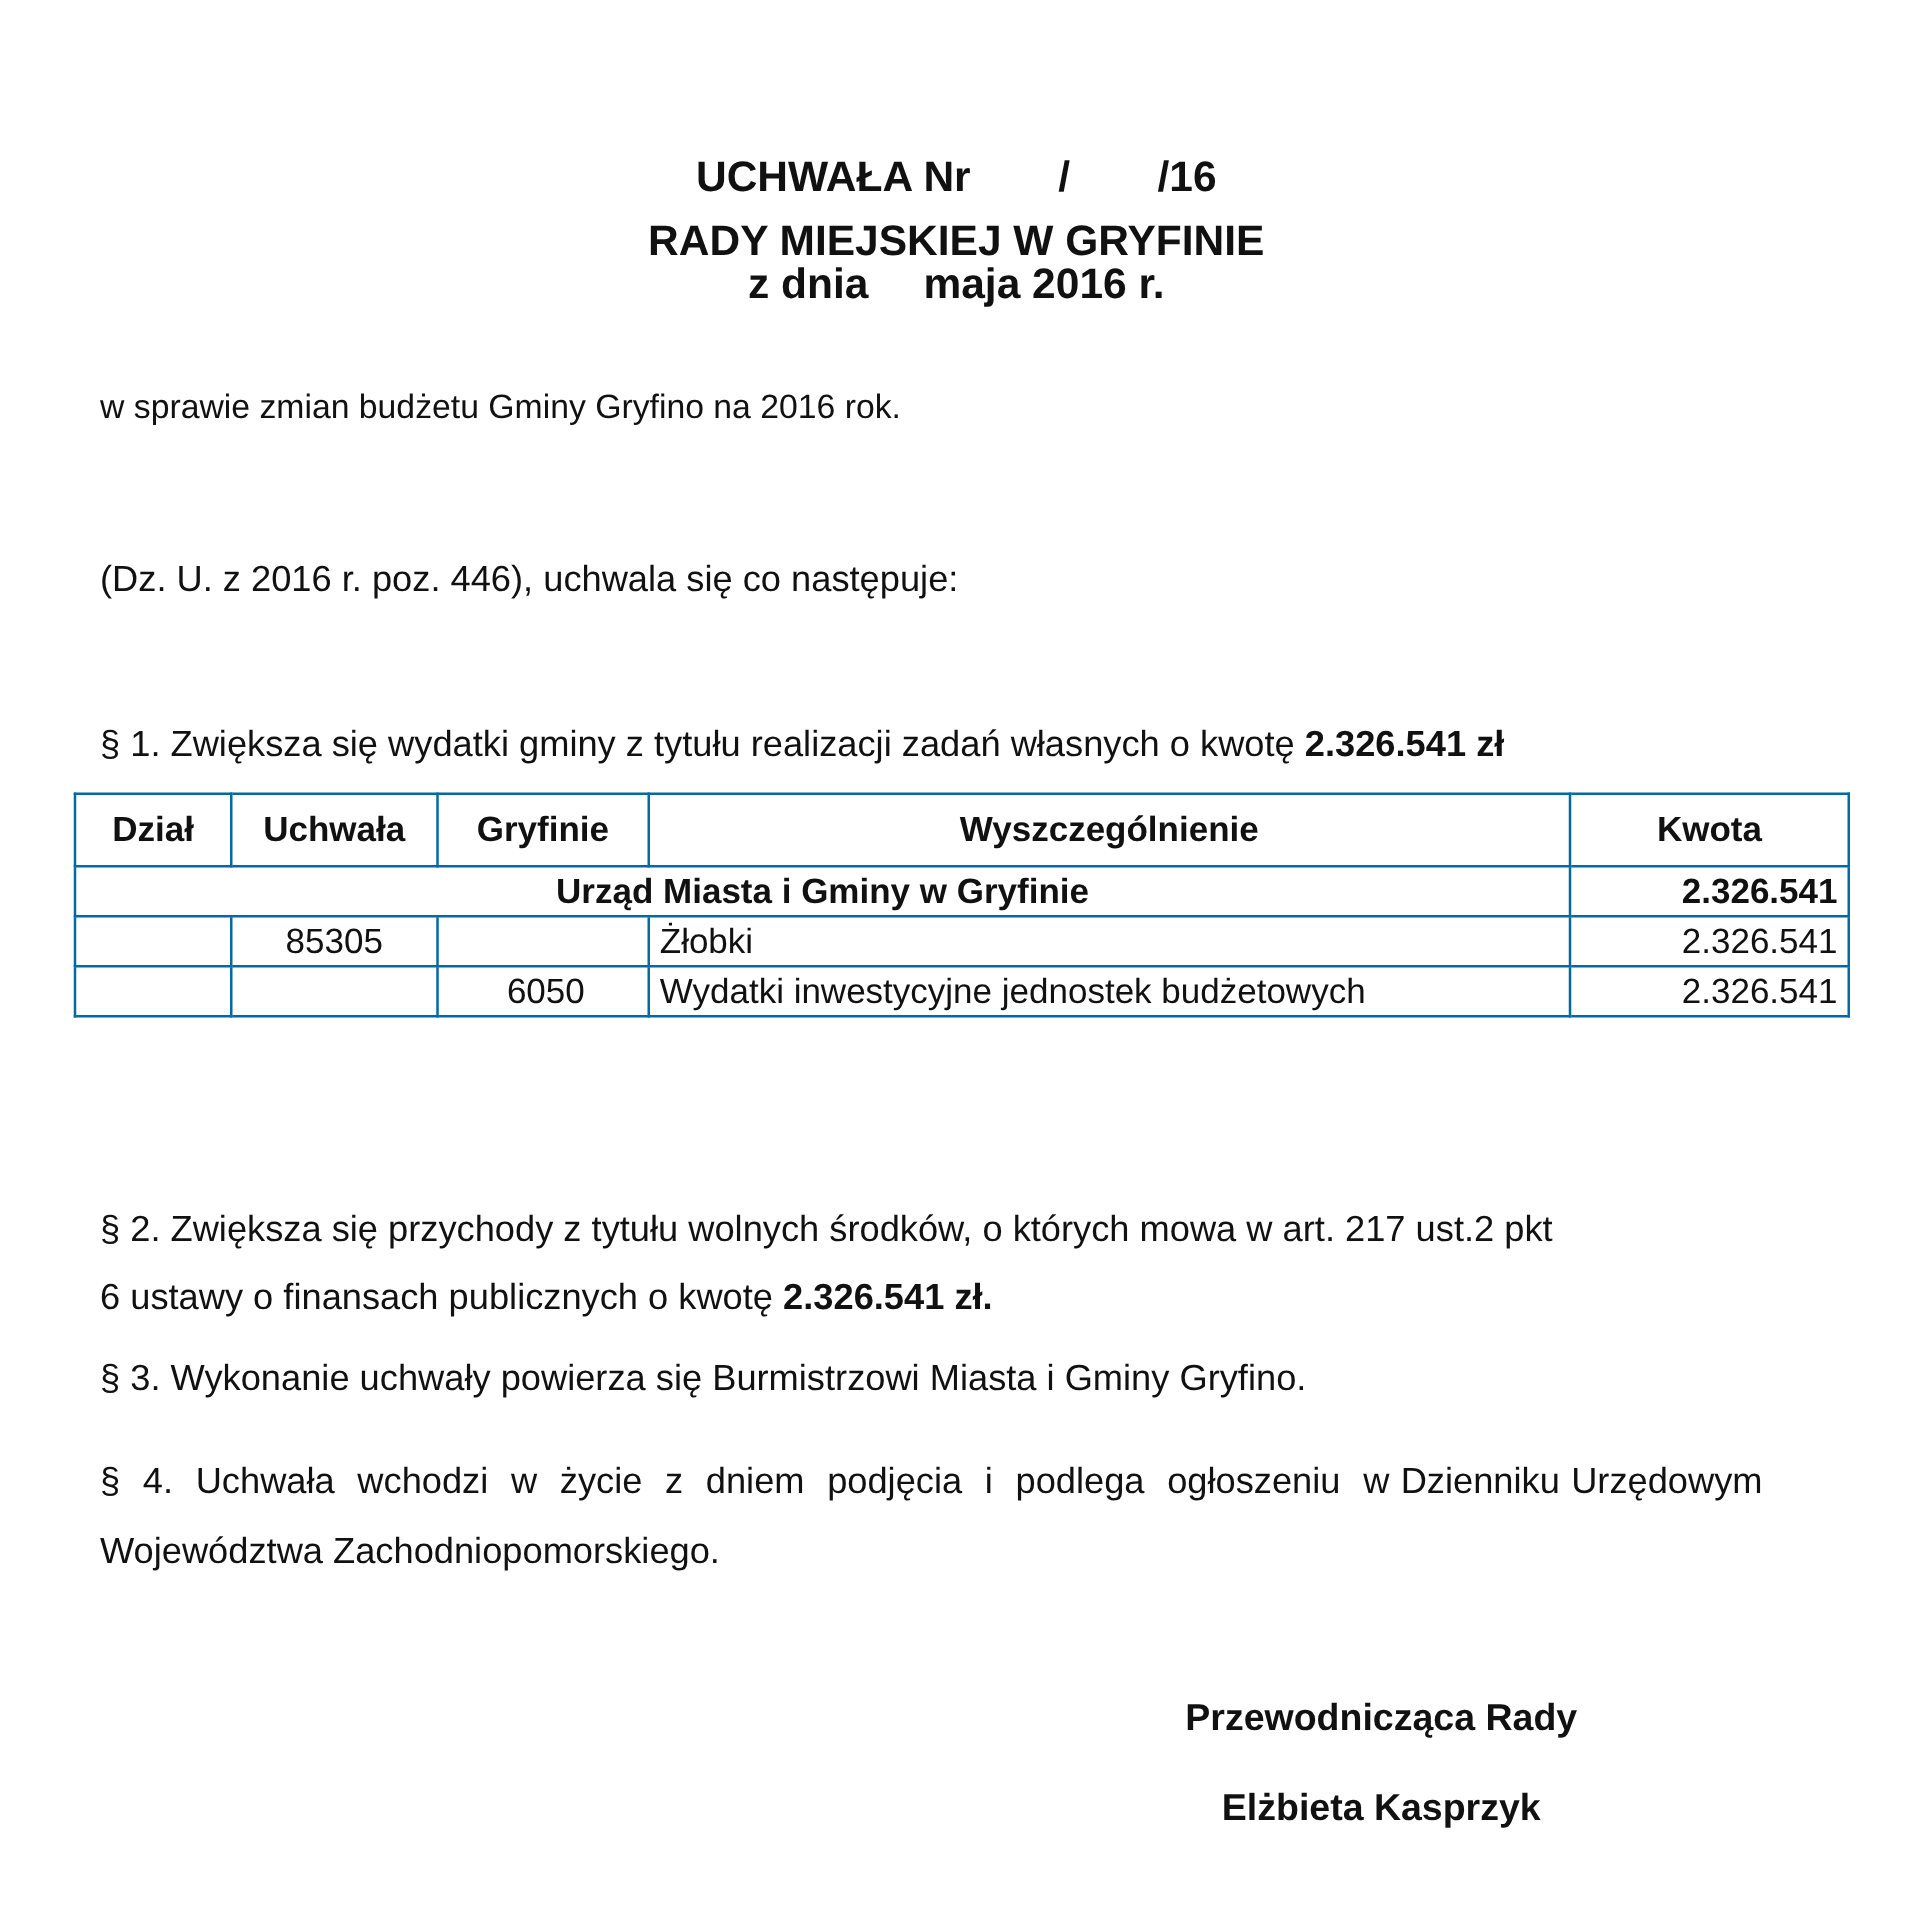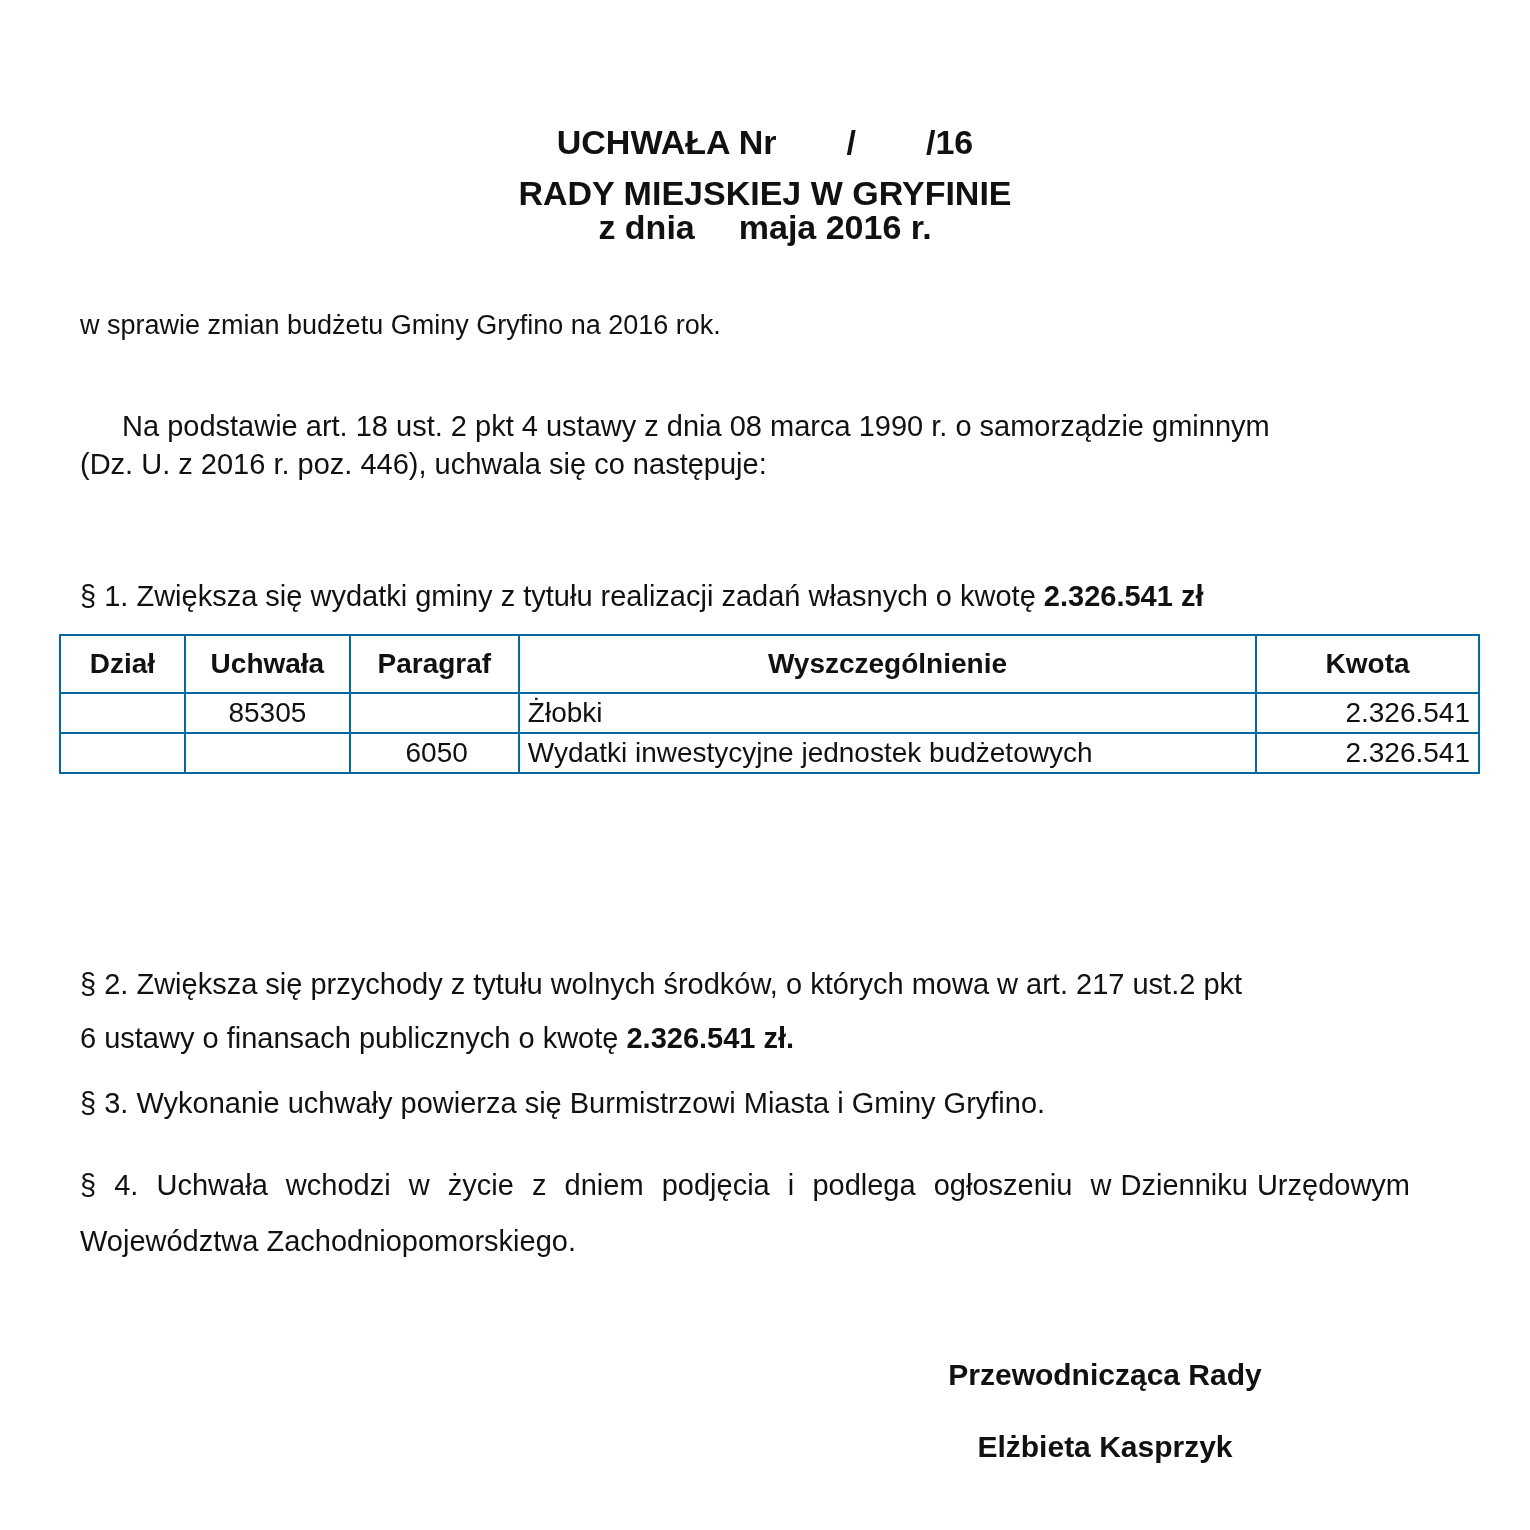--- a/index.html
+++ b/index.html
@@ -49,36 +49,40 @@
   <span>UCHWAŁA Nr</span><span class="gap"></span><span>/</span><span class="gap"></span><span>/16</span>
 </div>
 <div class="abs title-block t2">RADY MIEJSKIEJ W GRYFINIE</div>
 <div class="abs title-block t3">
   <span>z dnia</span><span class="gap"></span><span>maja 2016 r.</span>
 </div>
 
 <div class="abs subject">w sprawie zmian budżetu Gminy Gryfino na 2016 rok.</div>
 
 <div class="abs para intro">
-  <span class="indent"></span><span>Na podstawie art. 18 ust. 2 pkt 4 ustawy z dnia 08 marca 1990 r. o samorządzie gminnym</span><br>
+  <span class="indent"></span><br>
   <span>(Dz. U. z 2016 r. poz. 446), uchwala się co następuje:</span>
 </div>
 
 <div class="abs para p1">
   <span>§  1. Zwiększa się wydatki gminy z tytułu realizacji zadań własnych o kwotę </span><b>2.326.541 zł</b>
 </div>
 
 <table class="budget">
   <tbody>
       <tr>
     <th class="c-dzial">Dział</th>
     <th class="c-rozdz">Uchwała</th>
-    <th class="c-par">Paragraf</th>
+    <th class="c-par">Gryfinie</th>
     <th class="c-opis">Wyszczególnienie</th>
     <th class="c-kwota">Kwota</th>
+  </tr>
+  <tr class="r">
+    <td colspan="4" class="center bold">Urząd Miasta i Gminy  w Gryfinie</td>
+    <td class="right bold">2.326.541</td>
   </tr>
   <tr class="r">
     <td class="center"></td>
     <td class="center">85305</td>
     <td class="center"></td>
     <td>Żłobki</td>
     <td class="right">2.326.541</td>
   </tr>
   <tr class="r">
     <td class="center"></td>

